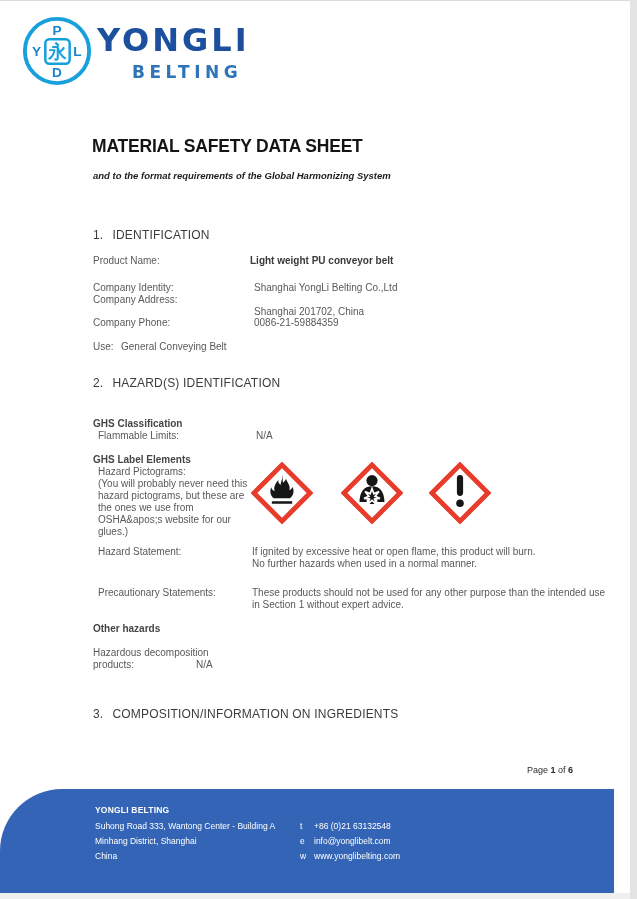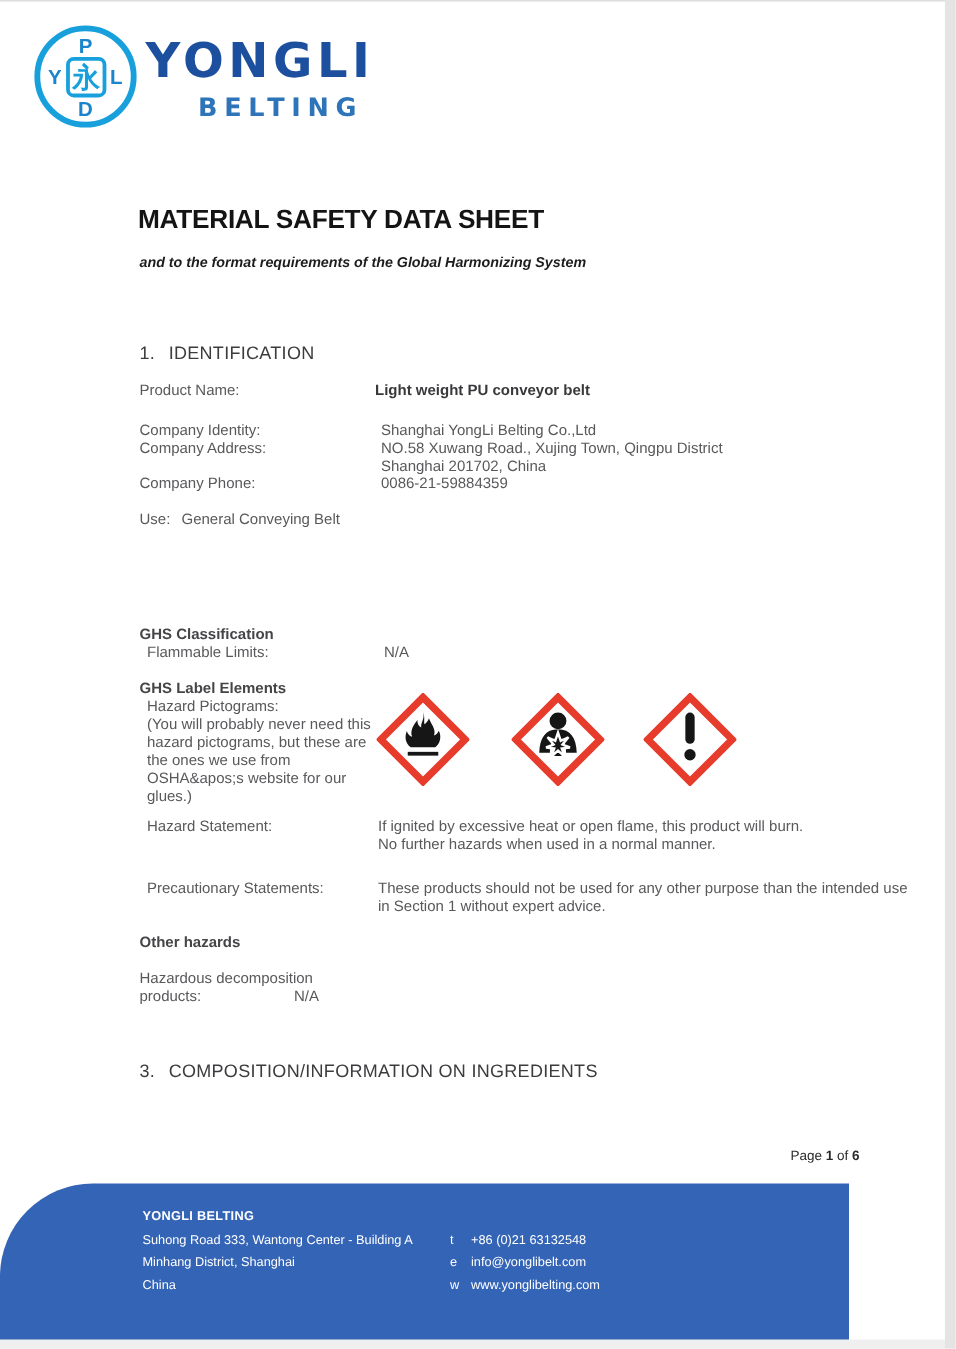--- a/index.html
+++ b/index.html
@@ -45,21 +45,21 @@
   .sec-head{
     position:absolute;left:93px;font-size:12px;color:#3c3c3f;letter-spacing:.2px;white-space:pre;text-align:right;
   }
   .sec-head .num{margin-right:9px;}
 
   
   .picto{position:absolute;width:62px;height:62px;}
 
   
   .footer{
-    position:absolute;left:0;top:788px;width:566px;height:105px;
+    position:absolute;left:0;top:788px;width:614px;height:105px;
     background:#3464b5;border-top-left-radius:62px;color:#ffffff;
   }
   .f-ln{position:absolute;font-size:8.5px;line-height:10px;color:#fff;white-space:pre;}
   .f-company{font-weight:bold;letter-spacing:.2px;}
   .pageline{position:absolute;left:527px;top:764px;font-size:9px;color:#2b2b2b;white-space:pre;}
   .pageline .pg-b{font-weight:bold;}
 </style>
 </head>
 <body>
 
@@ -84,29 +84,29 @@
 
   <div class="sec-head" style="top:227px"><span class="num">1.</span><span>IDENTIFICATION</span></div>
 
   <div class="ln" style="left:93px;top:254px">Product Name:</div>
   <div class="ln bold" style="left:250px;top:254px;color:#39393c">Light weight PU conveyor belt</div>
 
   <div class="ln" style="left:93px;top:281px">Company Identity:</div>
   <div class="ln" style="left:254px;top:281px">Shanghai YongLi Belting Co.,Ltd</div>
 
   <div class="ln" style="left:93px;top:293px">Company Address:</div>
-  <div class="ln" style="left:254px;top:293px">NO.58 Xuwang Road., Xujing Town, Qingpu District</div>
   <div class="ln" style="left:254px;top:305px">Shanghai 201702, China</div>
 
   <div class="ln" style="left:93px;top:316px">Company Phone:</div>
   <div class="ln" style="left:254px;top:316px">0086-21-59884359</div>
 
   <div class="ln" style="left:93px;top:340px">Use:</div>
   <div class="ln" style="left:121px;top:340px">General Conveying Belt</div>
 
+  <div class="sec-head" style="top:375px"><span class="num">2.</span><span>HAZARD(S) IDENTIFICATION</span></div>
 
   <div class="ln bold" style="left:93px;top:417px">GHS Classification</div>
   <div class="ln" style="left:98px;top:429px">Flammable Limits:</div>
   <div class="ln" style="left:256px;top:429px">N/A</div>
 
   <div class="ln bold" style="left:93px;top:453px">GHS Label Elements</div>
   <div class="ln" style="left:98px;top:465px">Hazard Pictograms:</div>
   <div class="ln" style="left:98px;top:477px">(You will probably never need this</div>
   <div class="ln" style="left:98px;top:489px">hazard pictograms, but these are</div>
   <div class="ln" style="left:98px;top:501px">the ones we use from</div>

